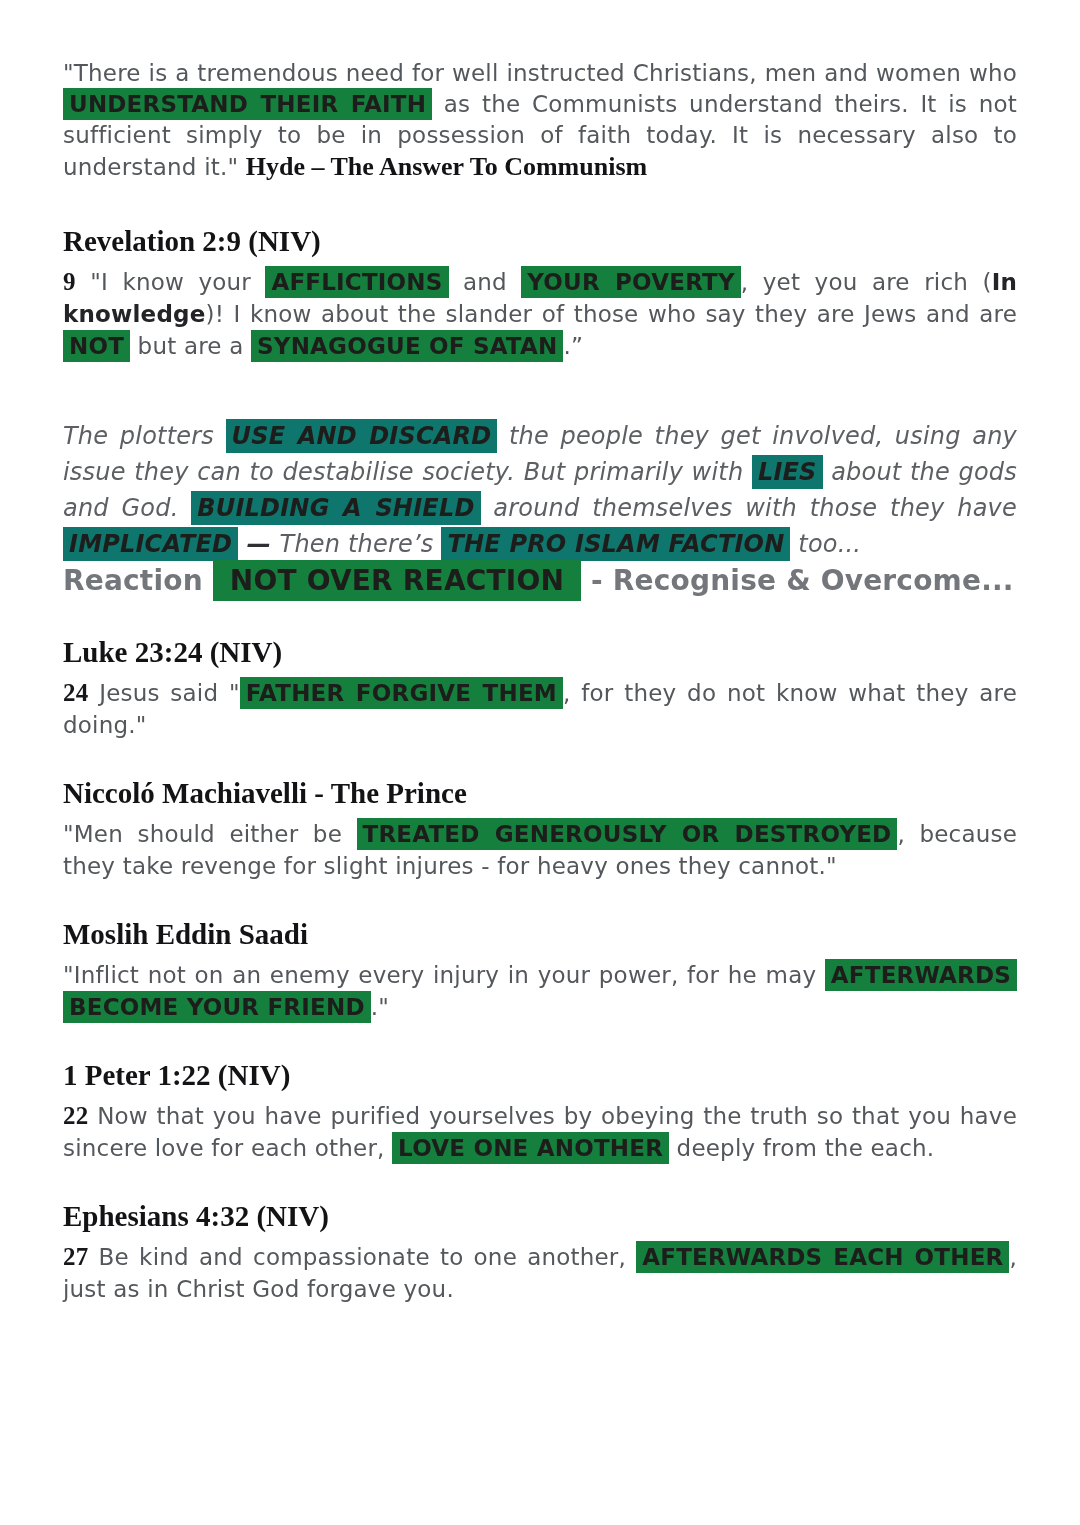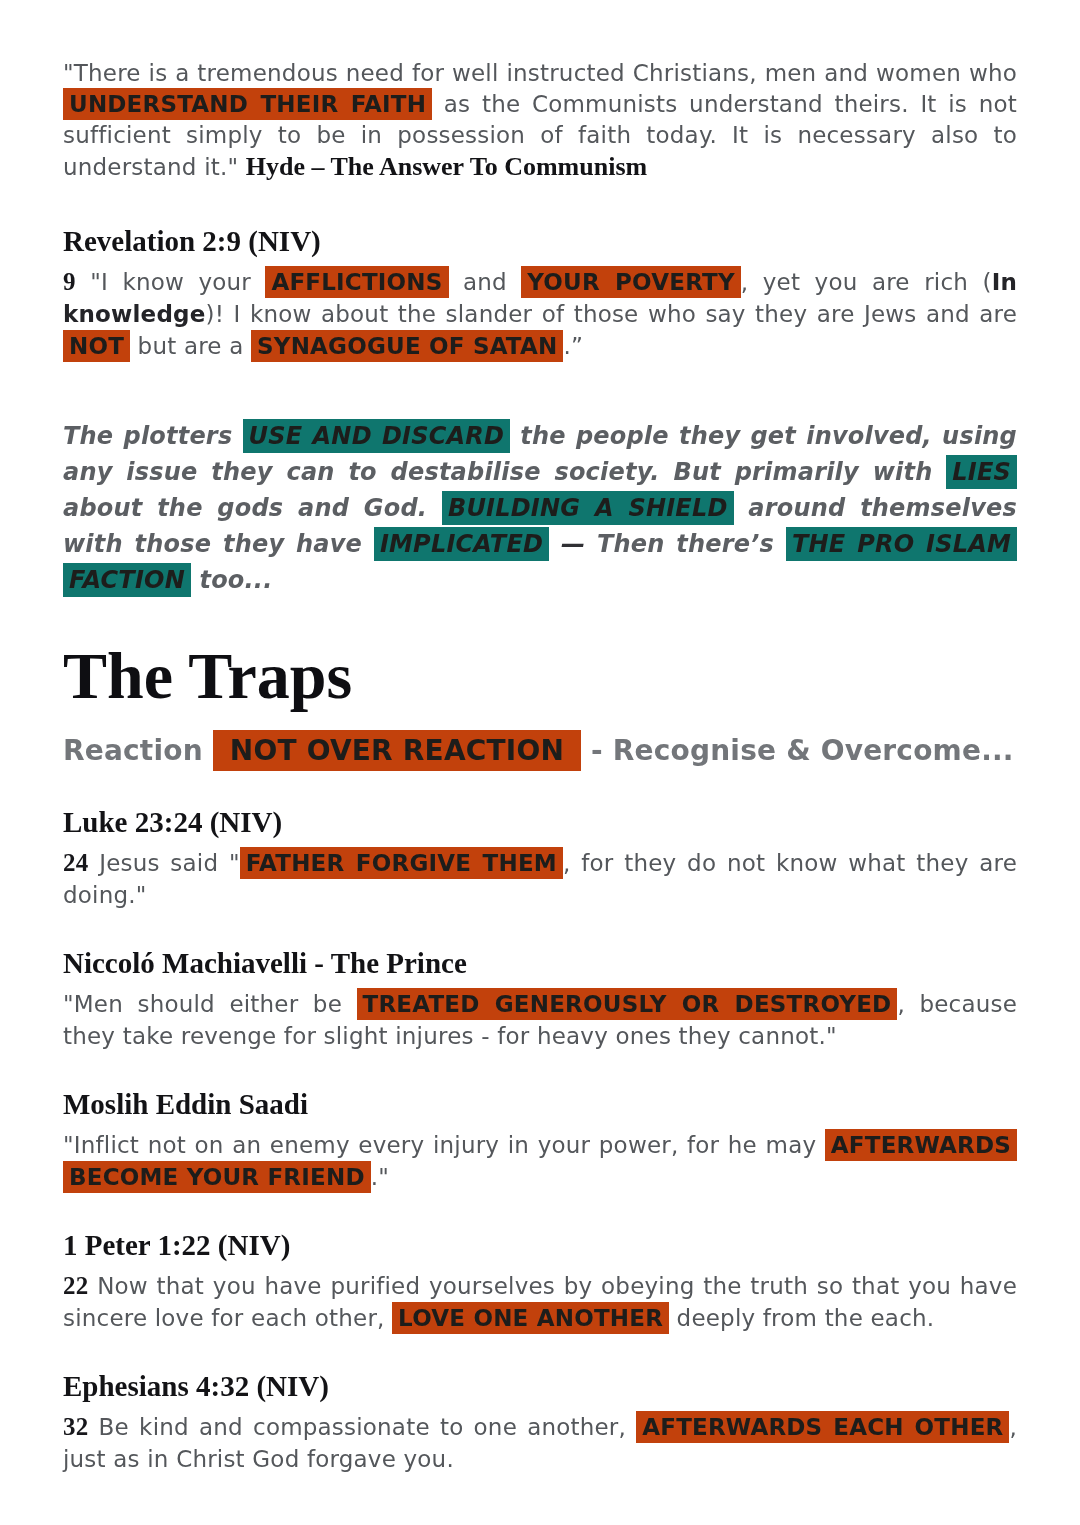--- a/index.html
+++ b/index.html
@@ -21,21 +21,21 @@
     font-size: 23px;
     line-height: 32px;
     color: #54575b;
     text-align: justify;
     letter-spacing: 0.2px;
   }
   .intro.para { line-height: 31px; }
   
   .seg-r { color: #54575b; }
   .seg-h {
-    background: #c2410c;
+    background: #15803d;
     color: #1d1d1b;
     font-weight: 700;
     padding: 3px 6px;
     box-decoration-break: clone;
     -webkit-box-decoration-break: clone;
   }
   .seg-b  { font-weight: 700; color: #242428; }
   .seg-num {
     font-family: "Liberation Serif", serif;
     font-weight: 700;
@@ -44,21 +44,21 @@
   }
   .seg-attr {
     font-family: "Liberation Serif", serif;
     font-weight: 700;
     color: #131316;
     font-size: 26px;
     letter-spacing: 0px;
     white-space: nowrap;
     margin-top: 44px;
   }
-  .seg-i  { font-style: italic; color: #5c5f63; font-weight: bold; }
+  .seg-i  { font-style: italic; color: #5c5f63; }
   .seg-hi {
     background: #0f766e;
     color: #1d1d1b;
     font-weight: 700;
     font-style: italic;
     padding: 3px 6px;
     box-decoration-break: clone;
     -webkit-box-decoration-break: clone;
   }
   .seg-bi { font-style: italic; font-weight: 700; color: #303034; }
@@ -107,32 +107,31 @@
 
 <div class="page">
 
   <p class="para intro"><span class="seg-r">"There is a tremendous need for well instructed Christians, men and women who </span><span class="seg-h">UNDERSTAND THEIR FAITH</span><span class="seg-r"> as the Communists understand theirs. It is not sufficient simply to be in possession of faith today. It is necessary also to understand it." </span><span class="seg-attr">Hyde – The Answer To Communism</span></p>
 
   <h3 class="serif-heading first">Revelation 2:9 (NIV)</h3>
   <p class="para"><span class="seg-num">9</span><span class="seg-r"> "I know your </span><span class="seg-h">AFFLICTIONS</span><span class="seg-r"> and </span><span class="seg-h">YOUR POVERTY</span><span class="seg-r">, yet you are rich (</span><span class="seg-b">In knowledge</span><span class="seg-r">)! I know about the slander of those who say they are Jews and are </span><span class="seg-h">NOT</span><span class="seg-r"> but are a </span><span class="seg-h">SYNAGOGUE OF SATAN</span><span class="seg-r">.”</span></p>
 
   <p class="para plotters"><span class="seg-i">The plotters </span><span class="seg-hi">USE AND DISCARD</span><span class="seg-i"> the people they get involved, using any issue they can to destabilise society. But primarily with </span><span class="seg-hi">LIES</span><span class="seg-i"> about the gods and God. </span><span class="seg-hi">BUILDING A SHIELD</span><span class="seg-i"> around themselves with those they have </span><span class="seg-hi">IMPLICATED</span><span class="seg-bi"> — </span><span class="seg-i">Then there’s </span><span class="seg-hi">THE PRO ISLAM FACTION</span><span class="seg-i"> too...</span></p>
 
-  <h1 class="doc-title">The Traps</h1>
 
   <h2 class="subheading"><span class="seg-sub">Reaction </span><span class="seg-h">NOT OVER REACTION</span><span class="seg-sub"> - Recognise &amp; Overcome...</span></h2>
 
   <h3 class="serif-heading">Luke 23:24 (NIV)</h3>
   <p class="para"><span class="seg-num">24</span><span class="seg-r"> Jesus said "</span><span class="seg-h">FATHER FORGIVE THEM</span><span class="seg-r">, for they do not know what they are doing."</span></p>
 
   <h3 class="serif-heading">Niccoló Machiavelli - The Prince</h3>
   <p class="para"><span class="seg-r">"Men should either be </span><span class="seg-h">TREATED GENEROUSLY OR DESTROYED</span><span class="seg-r">, because they take revenge for slight injures - for heavy ones they cannot."</span></p>
 
   <h3 class="serif-heading">Moslih Eddin Saadi</h3>
   <p class="para"><span class="seg-r">"Inflict not on an enemy every injury in your power, for he may </span><span class="seg-h">AFTERWARDS BECOME YOUR FRIEND</span><span class="seg-r">."</span></p>
 
   <h3 class="serif-heading">1 Peter 1:22 (NIV)</h3>
   <p class="para"><span class="seg-num">22</span><span class="seg-r"> Now that you have purified yourselves by obeying the truth so that you have sincere love for each other, </span><span class="seg-h">LOVE ONE ANOTHER</span><span class="seg-r"> deeply from the each.</span></p>
 
   <h3 class="serif-heading">Ephesians 4:32 (NIV)</h3>
-  <p class="para"><span class="seg-num">32</span><span class="seg-r"> Be kind and compassionate to one another, </span><span class="seg-h">AFTERWARDS EACH OTHER</span><span class="seg-r">, just as in Christ God forgave you.</span></p>
+  <p class="para"><span class="seg-num">27</span><span class="seg-r"> Be kind and compassionate to one another, </span><span class="seg-h">AFTERWARDS EACH OTHER</span><span class="seg-r">, just as in Christ God forgave you.</span></p>
 
 </div>
 
 </body></html>

